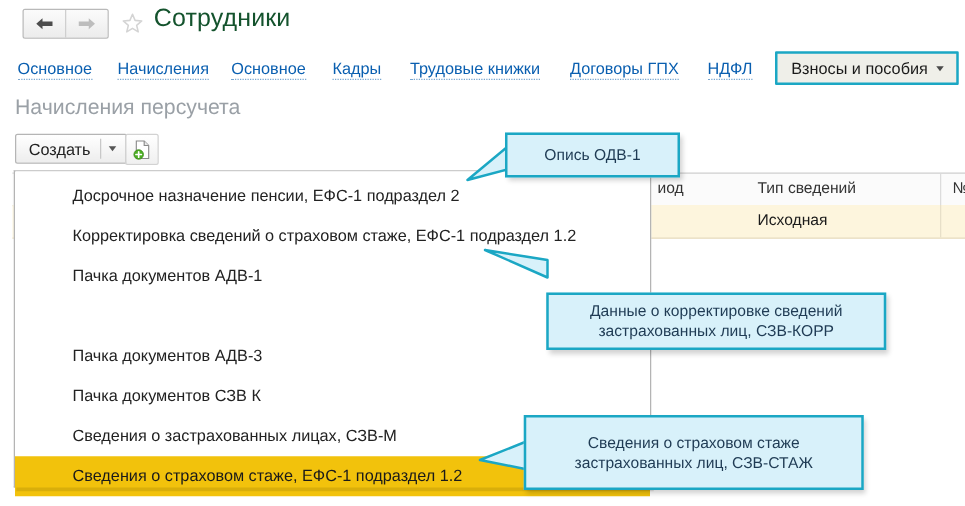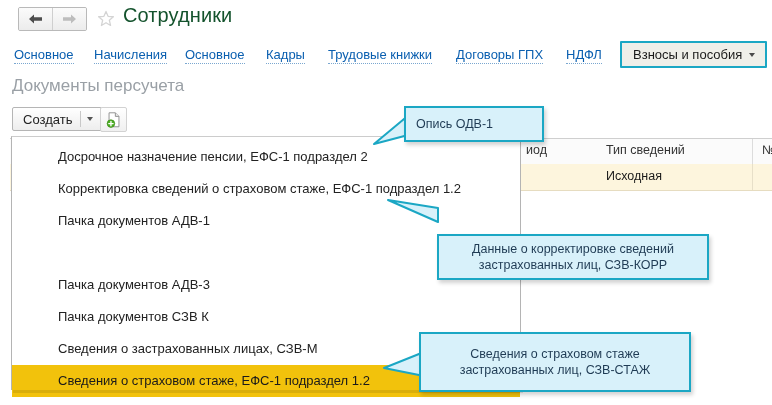--- a/index.html
+++ b/index.html
@@ -216,20 +216,21 @@
 
   
   .callout {
     position: absolute;
     box-sizing: border-box;
     background: #d8f1fa;
     border: 2px solid #1ba7c4;
     border-radius: 0;
     display: flex;
     align-items: center;
+    justify-content: center;
     text-align: center;
     font-size: 12.5px;
     color: #1f3b54;
     line-height: 16px;
     box-shadow: 2px 3px 4px rgba(0,0,0,.18);
     padding: 0 10px;
   }
   .callout-tail {
     position: absolute;
     overflow: visible;
@@ -275,21 +276,21 @@
   <div class="tab" style="left:185px">Основное</div>
   <div class="tab" style="left:266px">Кадры</div>
   <div class="tab" style="left:328px">Трудовые книжки</div>
   <div class="tab" style="left:456px">Договоры ГПХ</div>
   <div class="tab" style="left:566px">НДФЛ</div>
   <div class="tab active" style="left:620px">
     <span>Взносы и пособия</span><span class="caret"></span>
   </div>
 </div>
 
-<div class="section-title">Документы персучета</div>
+<div class="section-title">Начисления персучета</div>
 
 <div class="toolbar">
   <div class="create-btn">
     <span>Создать</span>
     <span class="sep"></span>
     <span class="caret"></span>
   </div>
   <div class="icon-btn">
     <svg width="18" height="18" viewBox="0 0 20 20">
       <path d="M4.5 2 h7 l4 4 v11.5 h-11 z" fill="#ffffff" stroke="#8a8a8a" stroke-width="1"></path>

